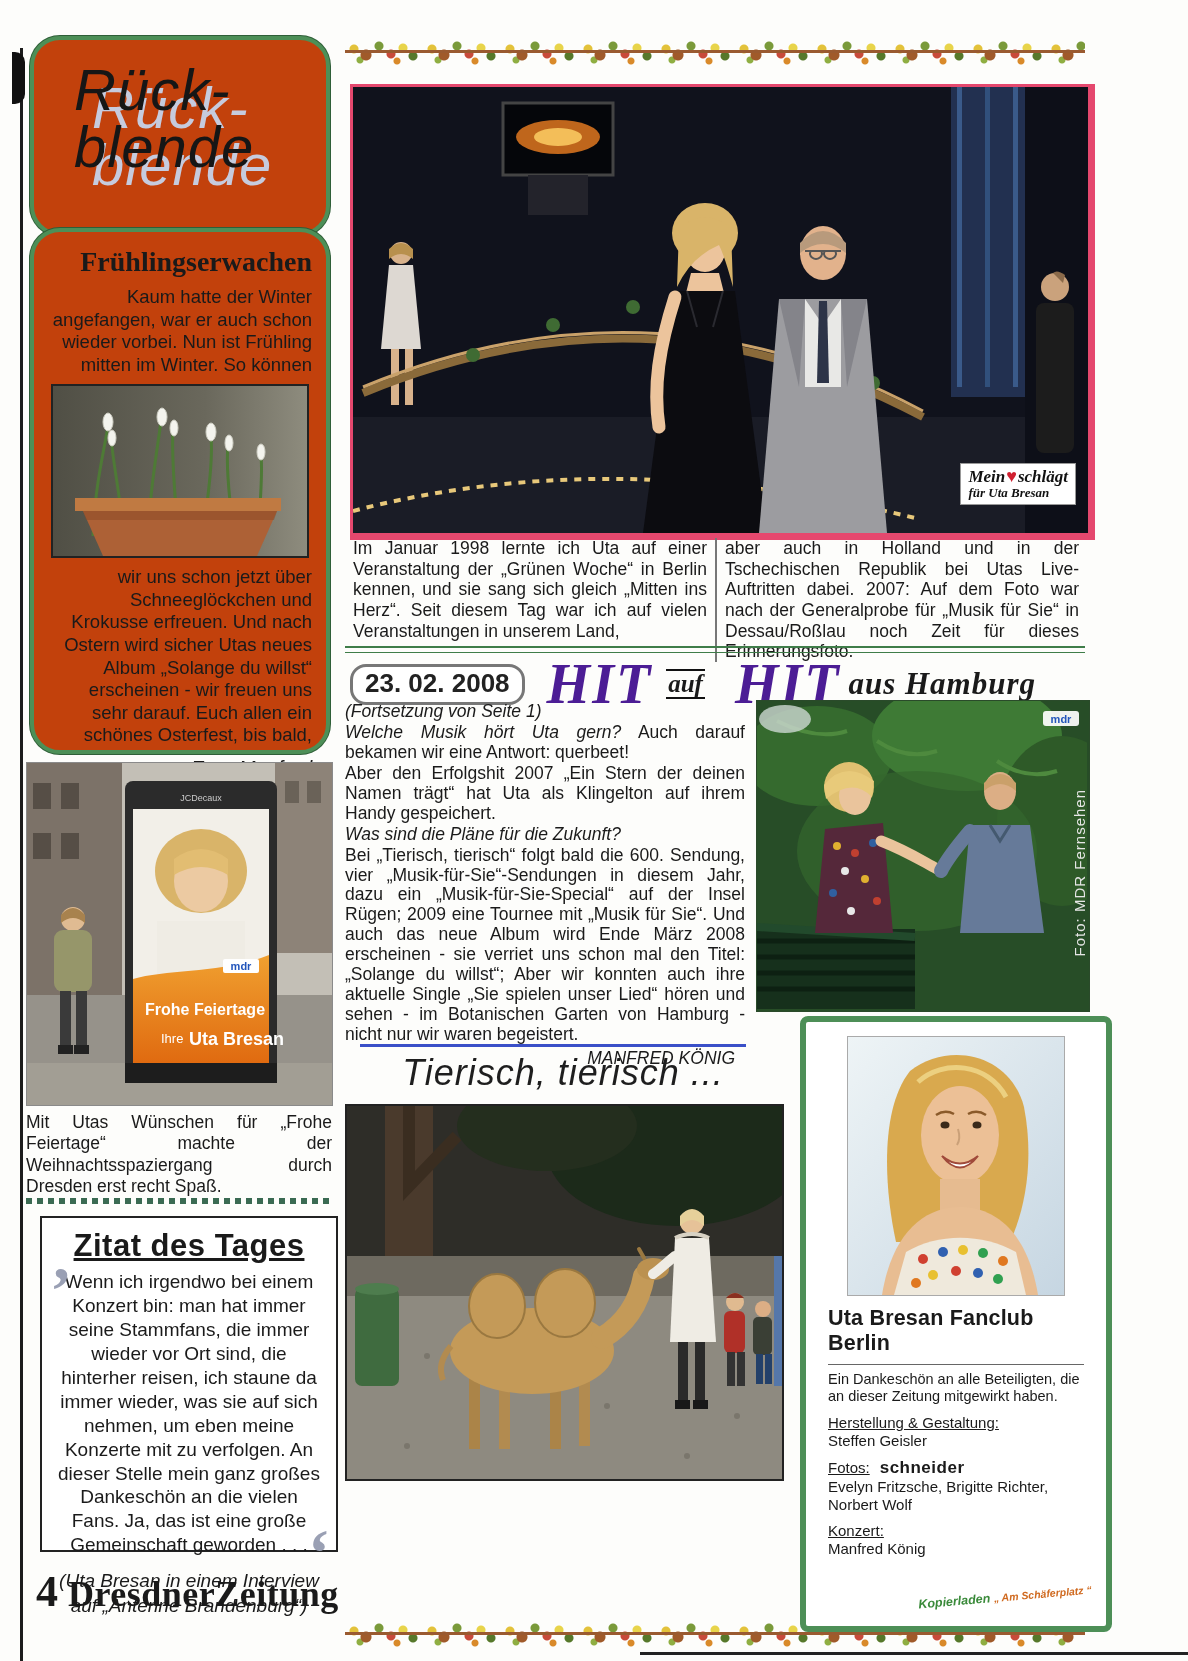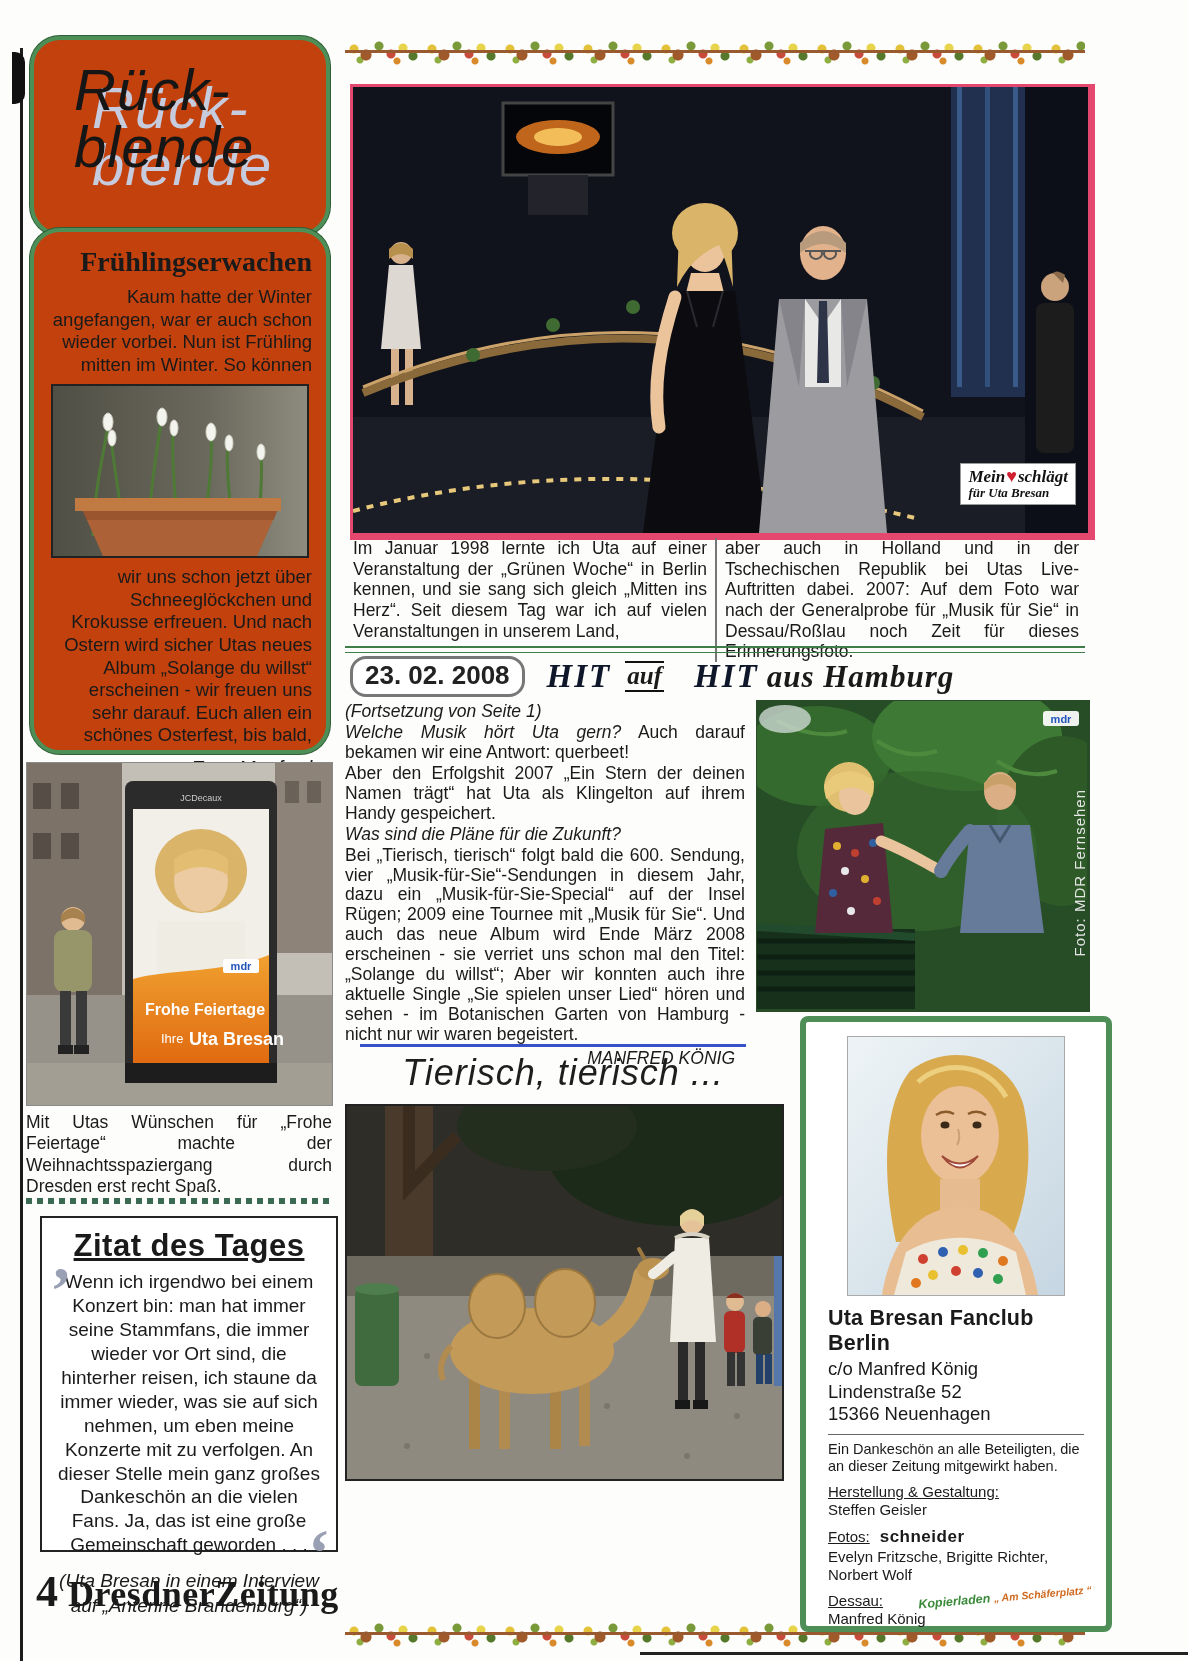--- a/index.html
+++ b/index.html
@@ -80,21 +80,21 @@
   .photo-caption .col+.col{border-left:2px solid #777;}
 
   .rule-green{left:345px;top:646px;width:740px;height:4px;
       border-top:2px solid #3f7d49;border-bottom:1px solid #3f7d49;}
 
   
   .hit-row{left:350px;top:656px;width:735px;display:flex;align-items:center;}
   .date-badge{border:3px solid #777;border-radius:16px;padding:1px 12px 3px 12px;
       font-size:26px;font-weight:bold;color:#222;background:#fff;white-space:nowrap;}
   .hit-word{font-family:"Liberation Serif",serif;font-weight:bold;font-style:italic;
-      font-size:33px;letter-spacing:2px;color:#0f172a;margin:0 6px 0 22px;line-height:1;}
+      font-size:56px;letter-spacing:2px;color:#4c1d95;margin:0 6px 0 22px;line-height:1;}
   .hit-auf{font-family:"Liberation Serif",serif;font-weight:bold;font-style:italic;font-size:25px;
       border-top:2px solid #111;border-bottom:2px solid #111;line-height:1.05;padding:0 2px;margin:0 8px;}
   .hit-rest{font-family:"Liberation Serif",serif;font-weight:bold;font-style:italic;font-size:31px;
       margin-left:2px;letter-spacing:1px;}
 
   
   .article{left:345px;top:702px;width:400px;font-size:17.5px;line-height:1.14;text-align:justify;}
   .article p{margin:0 0 1px 0;}
   .ital{font-style:italic;}
   .byline{text-align:right;font-style:italic;font-size:17.5px;padding-right:10px;margin-top:4px;}
@@ -481,37 +481,32 @@
         <circle cx="155" cy="224" r="5" fill="#e07820"></circle>
           <circle cx="85" cy="238" r="5" fill="#e8c030"></circle>
         <circle cx="108" cy="234" r="5" fill="#d04030"></circle>
           <circle cx="130" cy="236" r="5" fill="#3060b0"></circle>
         <circle cx="150" cy="242" r="5" fill="#30a050"></circle>
           <circle cx="68" cy="246" r="5" fill="#e07820"></circle>
       </g>
     </svg>
     <div class="fan-inner">
       <div class="fan-name">Uta Bresan Fanclub Berlin</div>
-      <div class="fan-addr">
-        <div>c/o Manfred König</div>
-        <div>Lindenstraße 52</div>
-        <div>15366 Neuenhagen</div>
-      </div>
       <hr class="fan-hr">
       <div class="fan-thanks">Ein Dankeschön an alle Beteiligten, die an dieser Zeitung mitgewirkt haben.</div>
       <div class="cred">
         <span class="lab">Herstellung &amp; Gestaltung:</span><br>
         <span>Steffen Geisler</span>
       </div>
       <div class="cred">
         <span class="lab">Fotos:</span><span class="schneider">schneider</span><br>
         <span>Evelyn Fritzsche, Brigitte Richter, Norbert Wolf</span>
       </div>
       <div class="cred">
-        <span class="lab">Dessau:</span><br>
+        <span class="lab">Konzert:</span><br>
         <span>Manfred König</span>
       </div>
     </div>
     <div class="shoplogo">
       <span class="s1">Kopierladen</span>
       <span class="s2">„ Am Schäferplatz “</span>
     </div>
   </div>
 
 </div>

